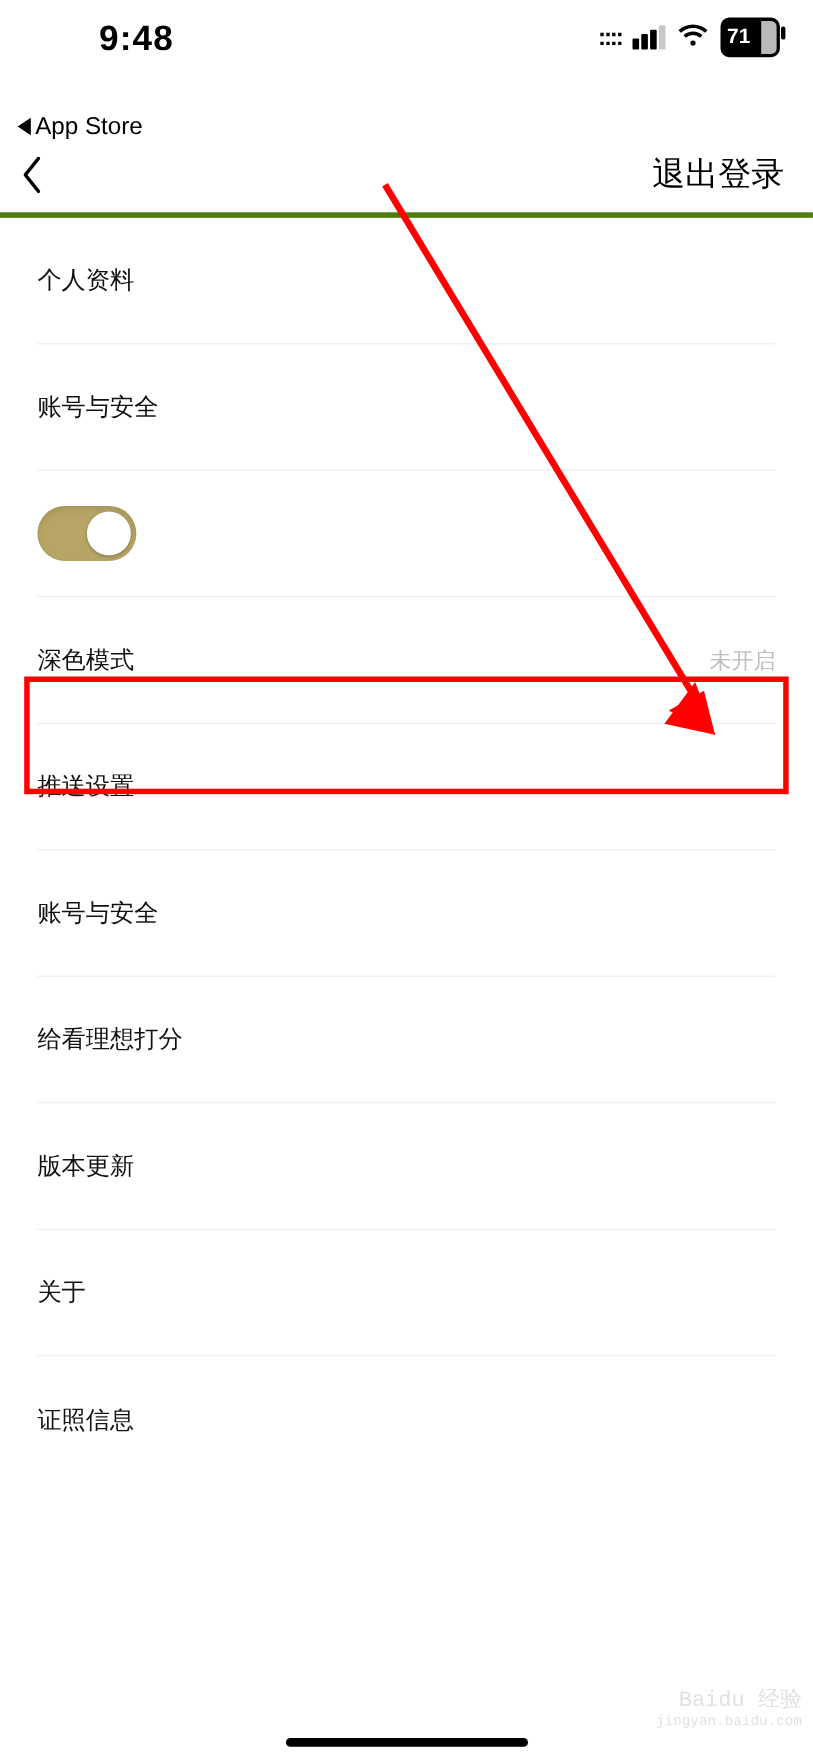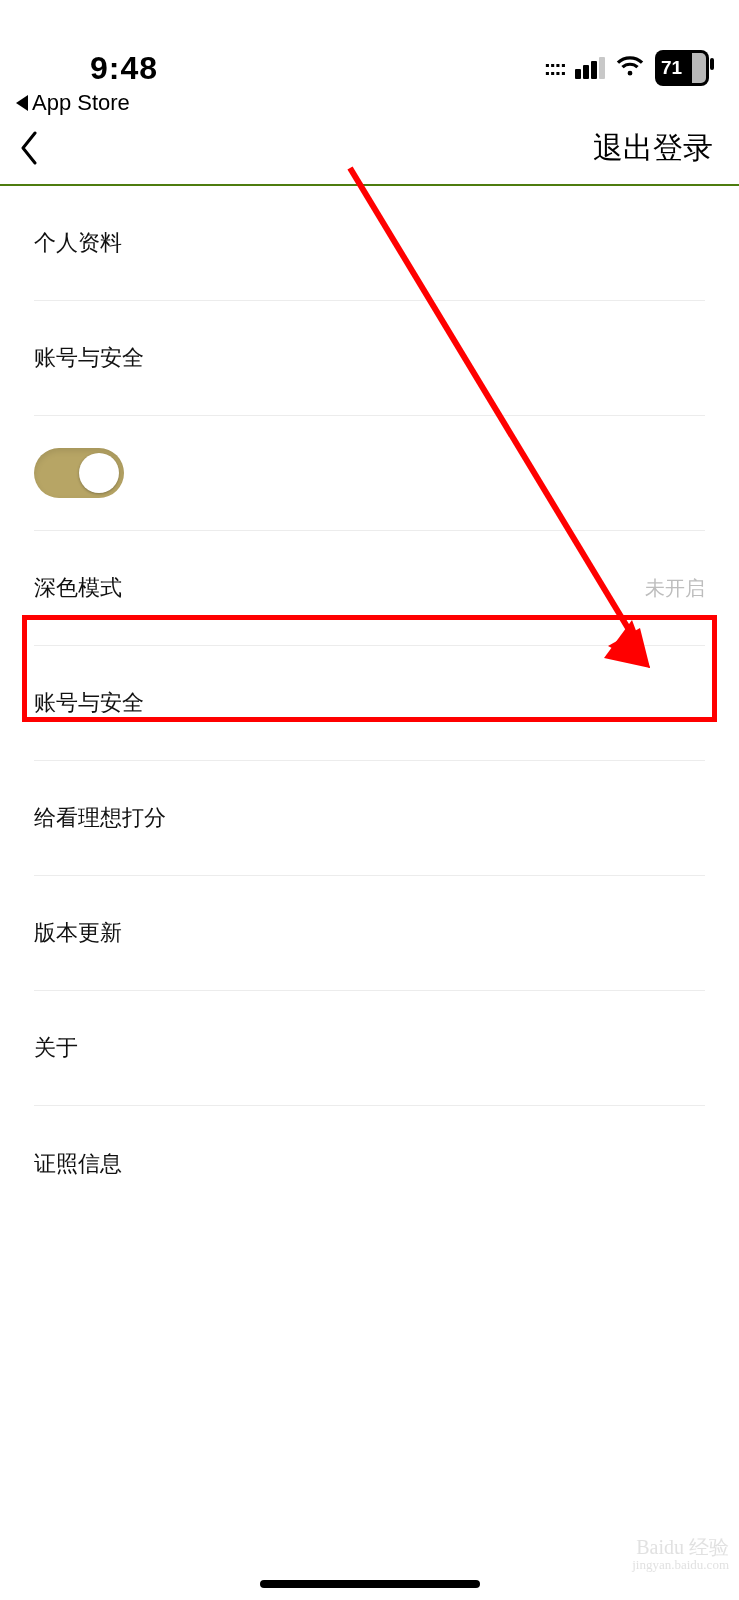--- a/index.html
+++ b/index.html
@@ -12,47 +12,47 @@
     position: relative;
     overflow: hidden;
   }
   
   .status-bar {
     display: flex;
     justify-content: space-between;
     align-items: center;
     padding: 12px 30px 0 30px;
     height: 56px;
-    margin-top: 34px;
   }
   .status-left { font-size: 32px; font-weight: 700; letter-spacing: 1px; padding-left: 60px;}
   .status-right { display: flex; align-items: center; gap: 10px; }
   .back-to-app {
     font-size: 22px;
     font-weight: 500;
     padding: 0 0 8px 16px;
     display: flex;
     align-items: center;
     gap: 4px;
+    margin-top: 46px;
   }
   .back-to-app .tri {
     display:inline-block;
     width:0;height:0;
     border-top:8px solid transparent;
     border-bottom:8px solid transparent;
     border-right:12px solid #000;
   }
   
   .nav-bar {
     display: flex;
     align-items: center;
     justify-content: space-between;
     height: 62px;
     padding: 0 26px 12px 18px;
-    border-bottom: 2px solid #4d7c0f;
+    border-bottom: 5px solid #4d7c0f;
   }
   .chev-back {
     width: 22px; height: 40px;
     display:flex;align-items:center;justify-content:center;
   }
   .chev-back svg { width: 18px; height: 34px; }
   .logout { font-size: 30px; font-weight: 500; }
   
   .list { padding: 0 34px; }
   .row {
@@ -131,21 +131,21 @@
   .wifi svg{width:30px;height:24px;}
   
   .home-ind {
     position:absolute;
     bottom:12px;left:50%;transform:translateX(-50%);
     width:220px;height:8px;border-radius:4px;background:#000;
   }
   .watermark{
     position:absolute;right:10px;bottom:28px;
     font-size:20px;color:rgba(200,200,200,.55);
-    font-family:Liberation Serif, serif;
+    font-family:Liberation Mono, monospace;
     text-align:right;line-height:1.1;
     pointer-events:none;
   }
   .watermark .small{font-size:13px;display:block;}
 </style>
 </head>
 <body>
 
 <div class="status-bar">
   <div class="status-left">9:48</div>
@@ -198,20 +198,23 @@
     <div class="toggle">
       <div class="knob"></div>
     </div>
   </div>
 
   <div class="row">
     <span class="label">深色模式</span>
     <span class="value">未开启</span>
   </div>
 
+  <div class="row">
+    <span class="label">推送设置</span>
+  </div>
 
   <div class="row">
     <span class="label">账号与安全</span>
     <span class="value blur"> </span>
   </div>
 
   <div class="row">
     <span class="label">给看理想打分</span>
   </div>
 

